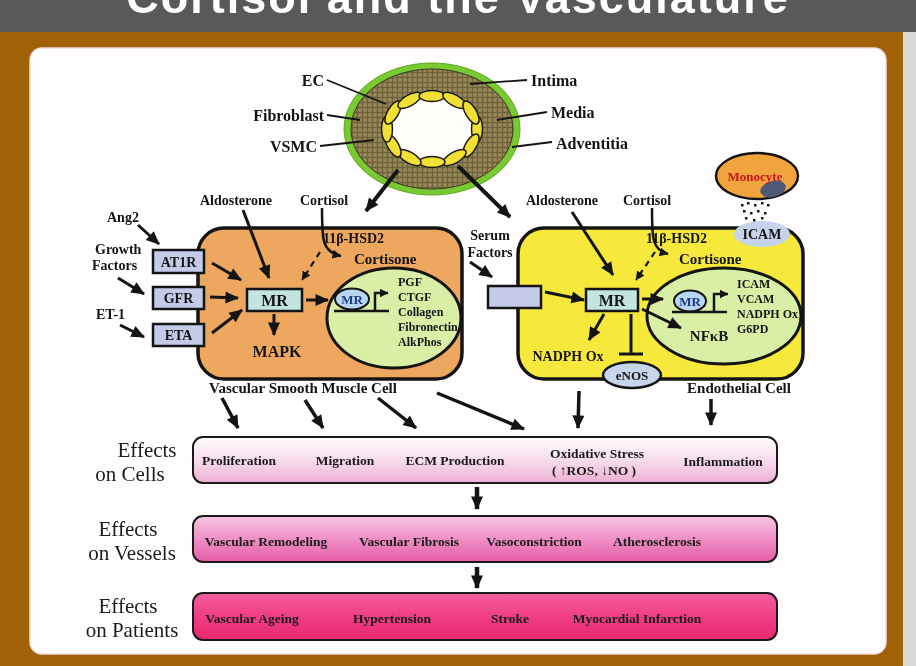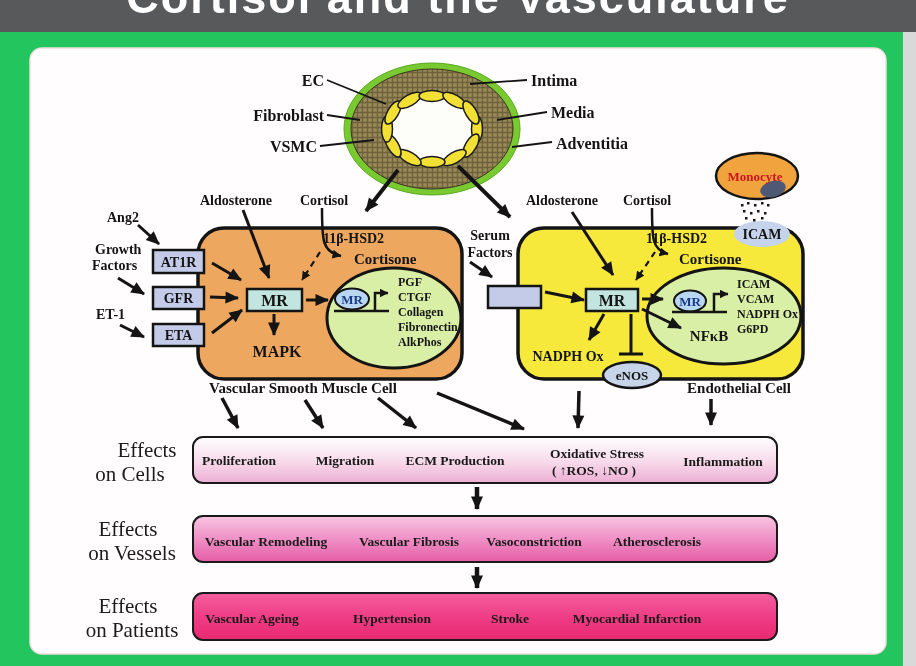--- a/index.html
+++ b/index.html
@@ -1,16 +1,16 @@
 <!DOCTYPE html>
 <html><head>
 <meta charset="utf-8">
 <style>
   html,body{margin:0;padding:0;background:#ffffff;}
-  #stage{position:relative;width:916px;height:666px;overflow:hidden;background:#22c55e;
+  #stage{position:relative;width:916px;height:666px;overflow:hidden;background:#a16207;
          font-family:"Liberation Serif",serif;}
   #titlebar{position:absolute;left:0;top:0;width:916px;height:32px;background:#58595b;
             overflow:hidden;z-index:5;}
   #titletext{position:absolute;left:0;top:-28px;width:916px;text-align:center;
              font-family:"Liberation Sans",sans-serif;font-weight:700;font-size:45px;
              letter-spacing:2px;color:#ffffff;white-space:nowrap;}
   #rightstrip{position:absolute;right:0;top:32px;width:13px;height:634px;background:#d9d9d9;z-index:4;}
   svg{position:absolute;left:0;top:0;}
   .t12{font:bold 12px "Liberation Serif",serif;fill:#141414;}
   .t13{font:bold 13px "Liberation Serif",serif;fill:#141414;}

